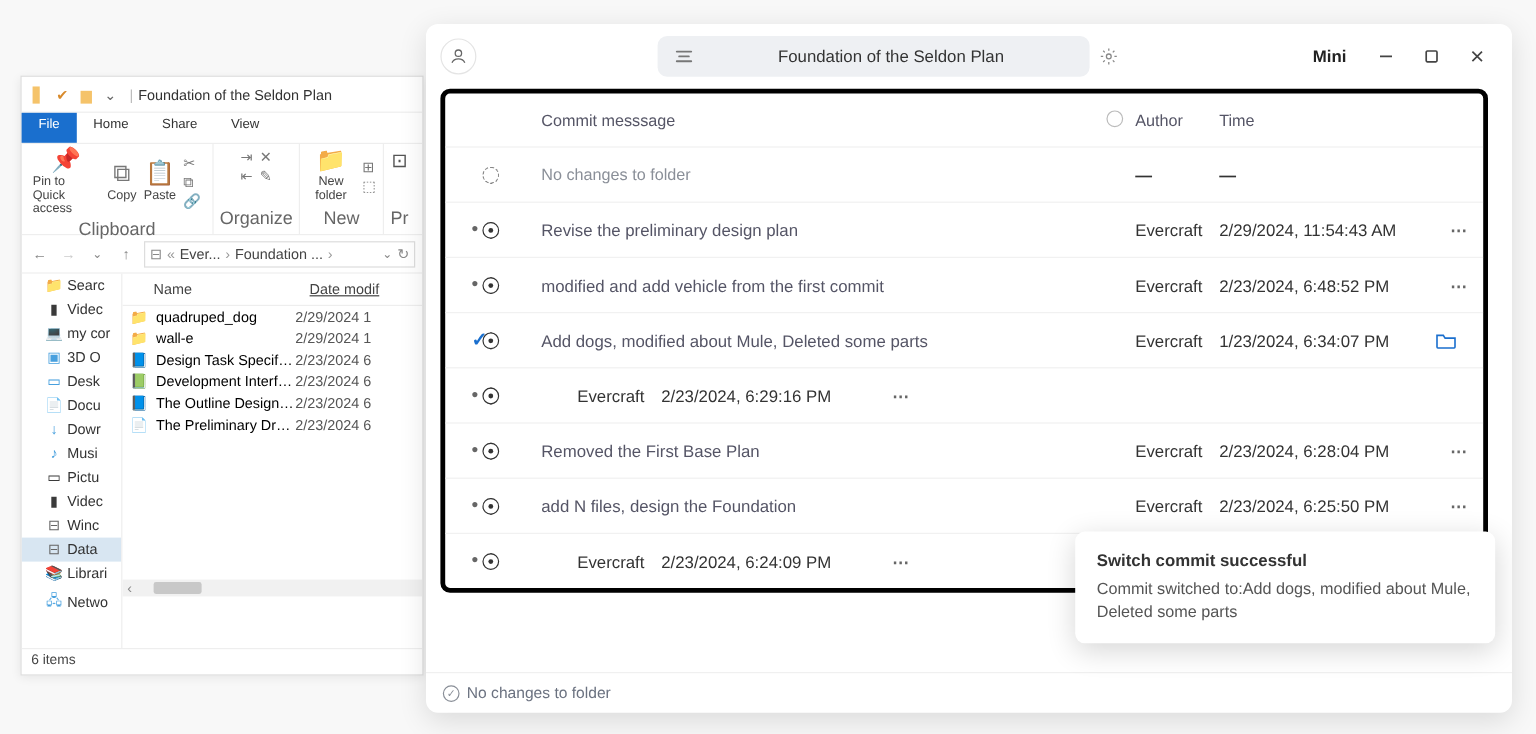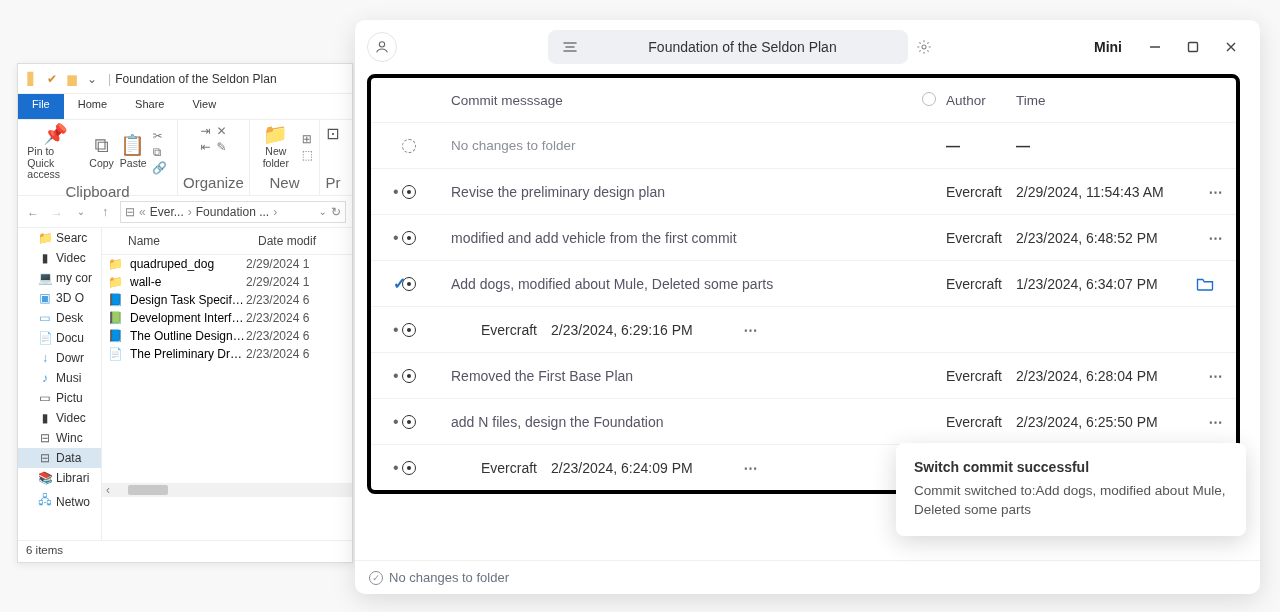--- a/index.html
+++ b/index.html
@@ -31,21 +31,21 @@
   .addr-box .sep { color:#999; }
   .explorer-body { display:flex; height: calc(100% - 30px - 26px - 76px - 32px - 22px); }
   .nav-pane { width:84px; border-right:1px solid #eee; overflow:hidden; font-size:12px; }
   .nav-item { display:flex; align-items:center; gap:4px; padding:3px 4px 3px 20px; white-space:nowrap; color:#333; }
   .nav-item.sel { background:#d8e6f2; }
   .nav-glyph { width:14px; text-align:center; }
   .file-pane { flex:1; overflow:hidden; font-size:12px; }
   .file-cols { display:flex; border-bottom:1px solid #eee; color:#444; }
   .file-cols .col { padding:6px; }
   .col-name { flex:1; }
-  .col-date { width:100px; }
+  .col-date { width:100px;text-decoration:underline; }
   .file-row { display:flex; padding:2px 6px; align-items:center; }
   .file-row .fr-icon { width:16px; margin-right:6px; text-align:center; }
   .file-row .fr-name { flex:1; white-space:nowrap; overflow:hidden; text-overflow:ellipsis; }
   .file-row .fr-date { width:100px; white-space:nowrap; overflow:hidden; text-overflow:ellipsis; color:#555; }
   .explorer-status { height:22px; border-top:1px solid #eee; font-size:11.5px; color:#444; padding:3px 8px; }
   .hscroll { height:14px; background:#f1f1f1; display:flex; align-items:center; }
   .hscroll .thumb { height:10px; width:40px; background:#c8c8c8; margin-left:14px; border-radius:2px; }
 
   
   .app {

